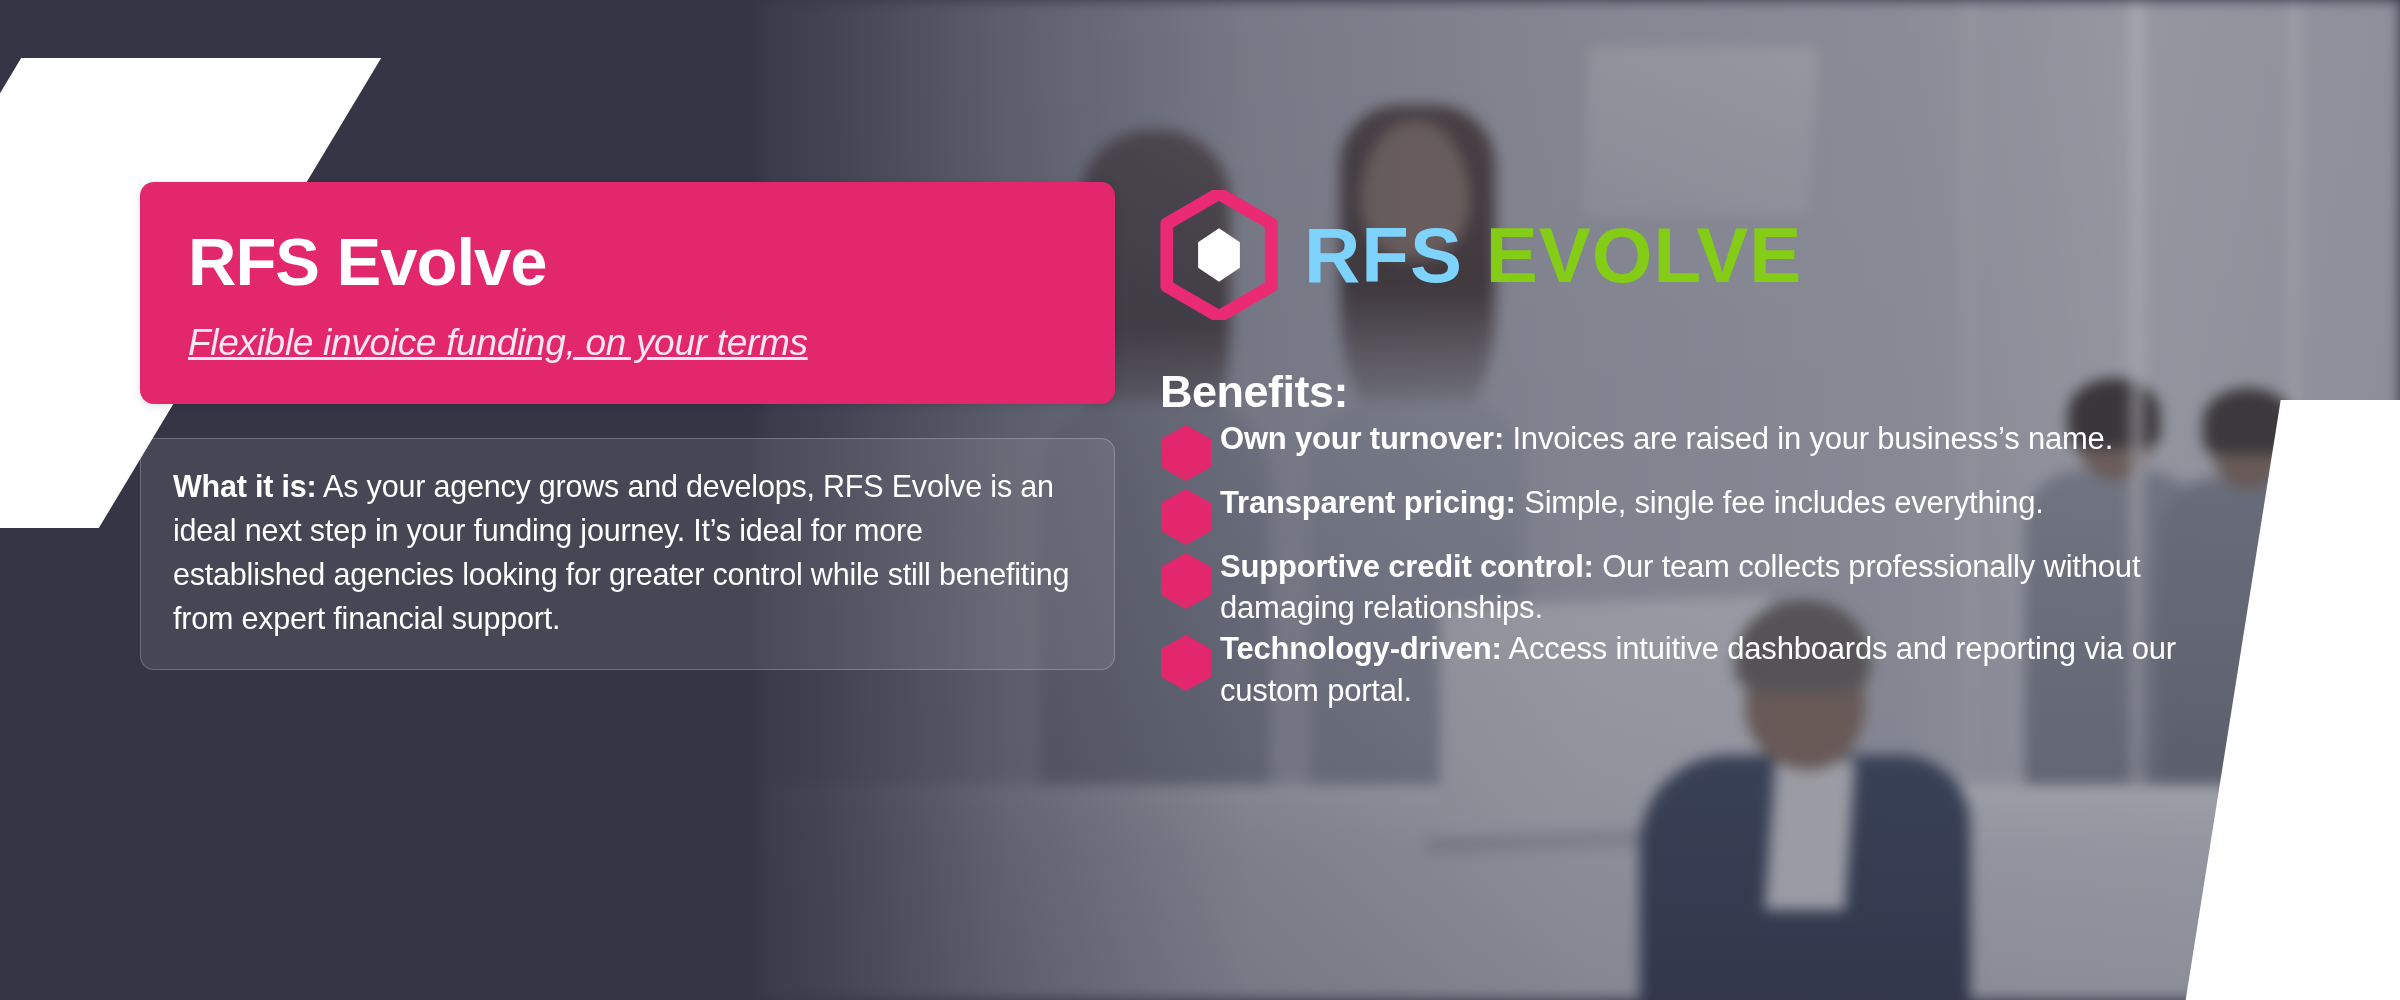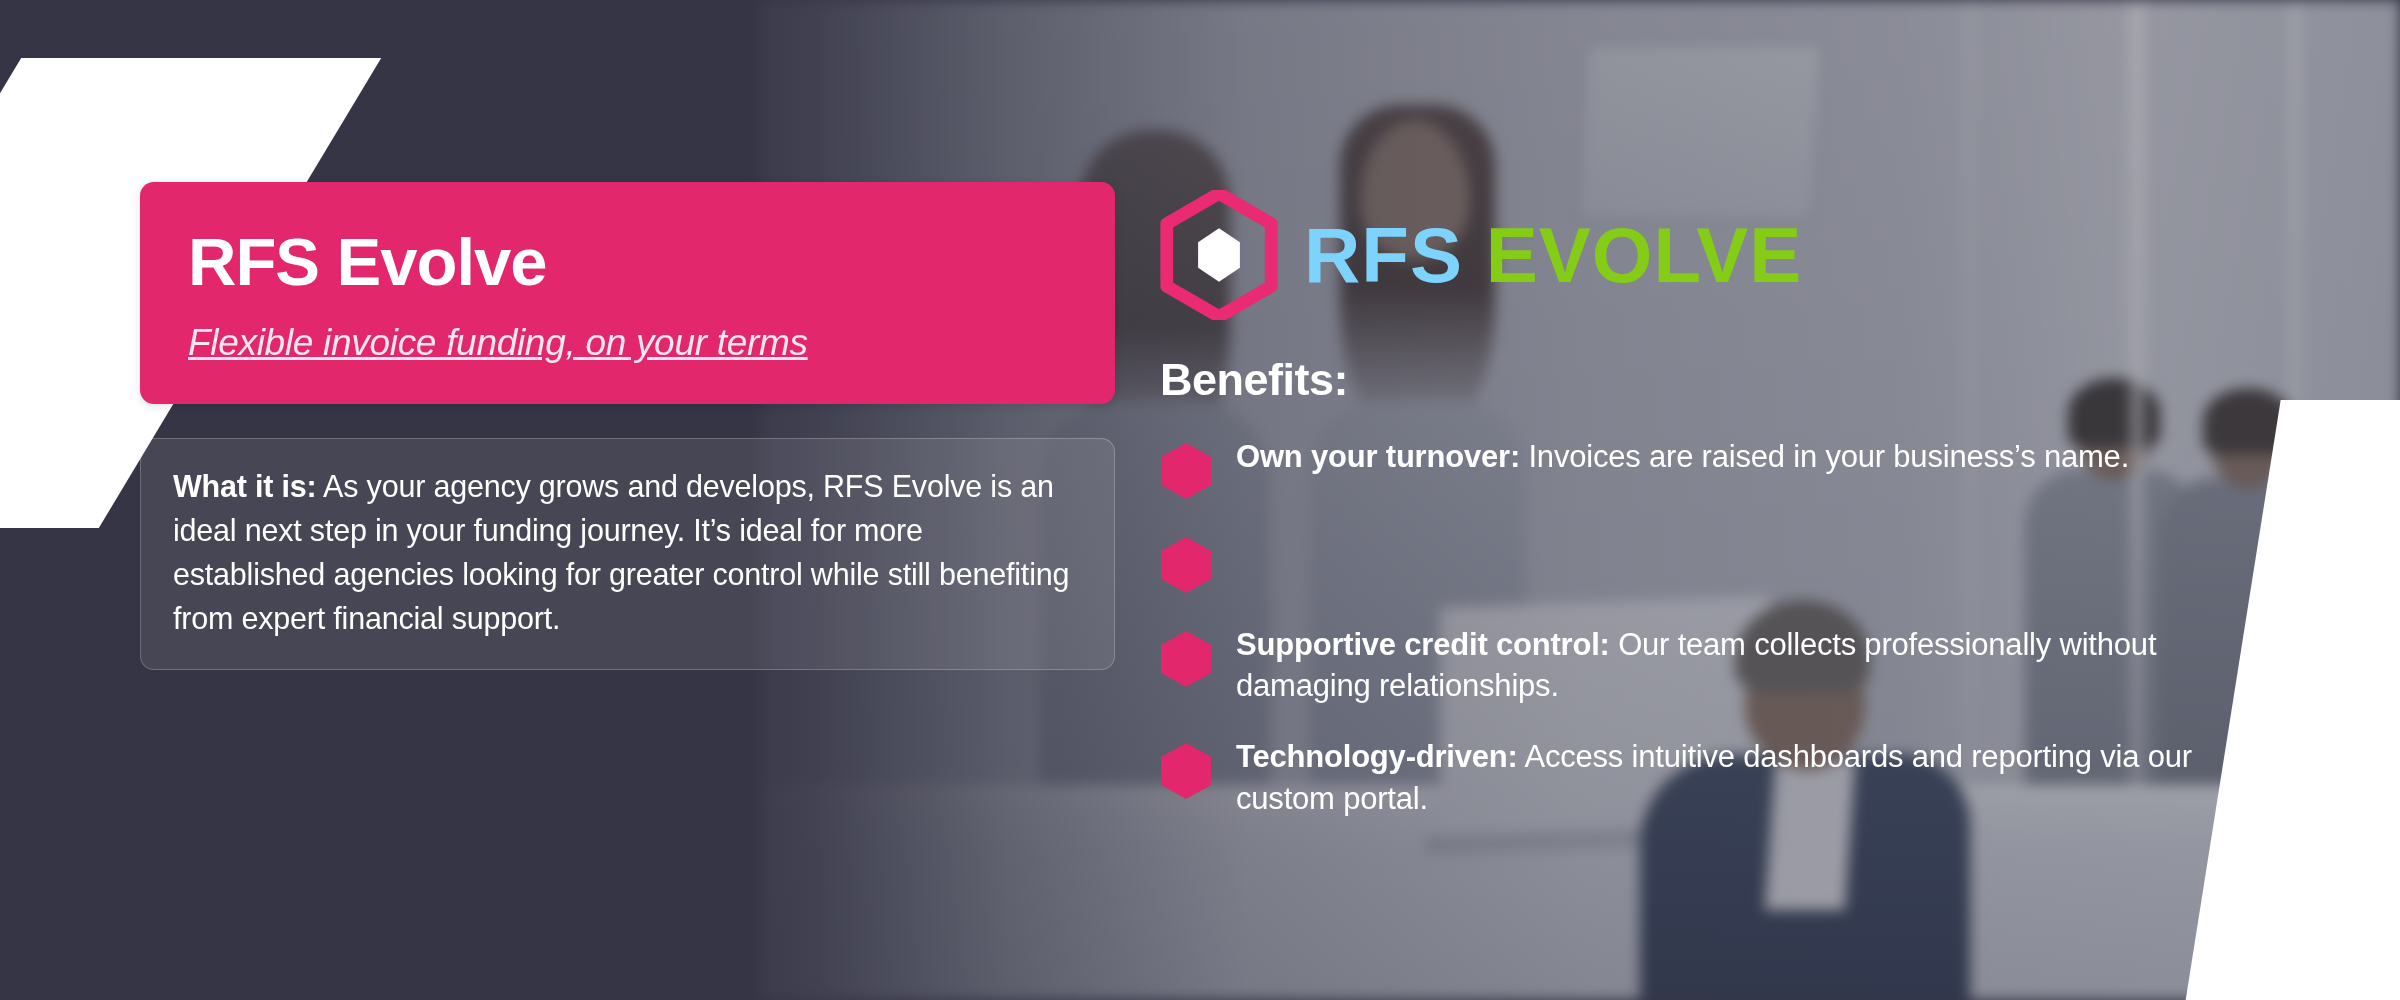--- a/index.html
+++ b/index.html
@@ -221,26 +221,25 @@
   .logo-mark{ width:118px; height:130px; flex:0 0 auto; }
   .logo-text{
     font-size:78px; font-weight:bold; letter-spacing:1px; line-height:1;
     white-space:nowrap;
   }
   .logo-text .rfs{ color:#7dd3fc; }
   .logo-text .evolve{ color:#84cc16; }
 
   .benefits-title{
     color:#ffffff; font-size:45px; font-weight:bold;
-    margin-top:34px; letter-spacing:-.5px;
+    margin-top:46px; letter-spacing:-.5px;
   }
 
   .benefit{
-    display:flex; align-items:flex-start; gap:24px;
-    margin-top:30px;
+    display:flex; align-items:flex-start; gap:8px;
   }
   .hexb{ width:52px; height:58px; flex:0 0 auto; margin-top:6px; }
   .benefit-text{
     color:#ffffff; font-size:31px; line-height:1.33; letter-spacing:-.2px;
     max-width:1010px;
   }
   .benefit-text b{ font-weight:bold; }
 </style>
 </head>
 <body>
@@ -324,20 +323,24 @@
       <div class="benefit-text">
         <b>Own your turnover:</b>
         <span>Invoices are raised in your business’s name.</span>
       </div>
     </div>
 
     <div class="benefit">
       <svg class="hexb" viewBox="0 0 52 58">
         <polygon points="26,1 51,15 51,43 26,57 1,43 1,15" fill="#e2276d"></polygon>
       </svg>
+      <div class="benefit-text">
+        <b>Transparent pricing:</b>
+        <span>Simple, single fee includes everything.</span>
+      </div>
     </div>
 
     <div class="benefit">
       <svg class="hexb" viewBox="0 0 52 58">
         <polygon points="26,1 51,15 51,43 26,57 1,43 1,15" fill="#e2276d"></polygon>
       </svg>
       <div class="benefit-text">
         <b>Supportive credit control:</b>
         <span>Our team collects professionally without damaging relationships.</span>
       </div>

